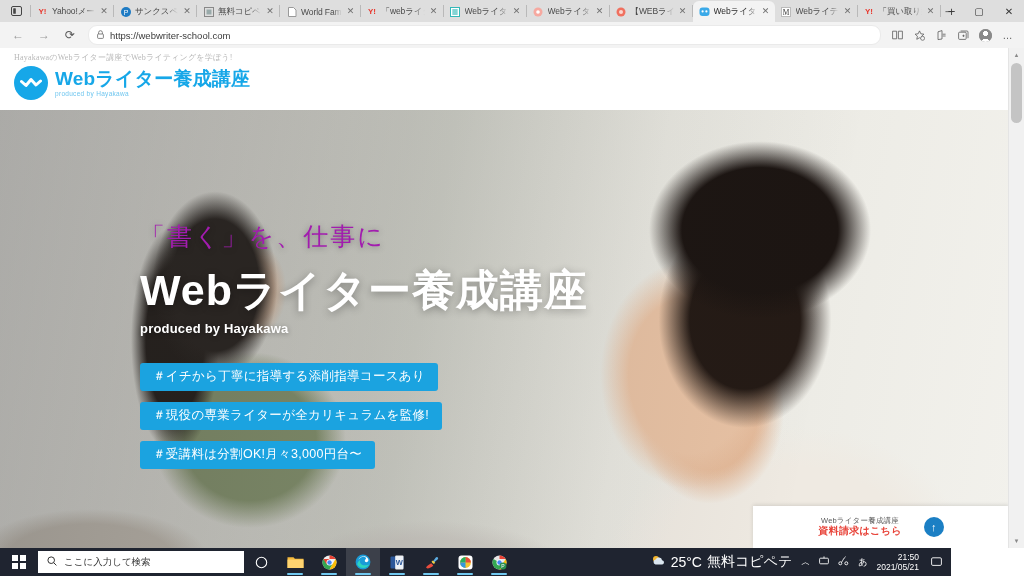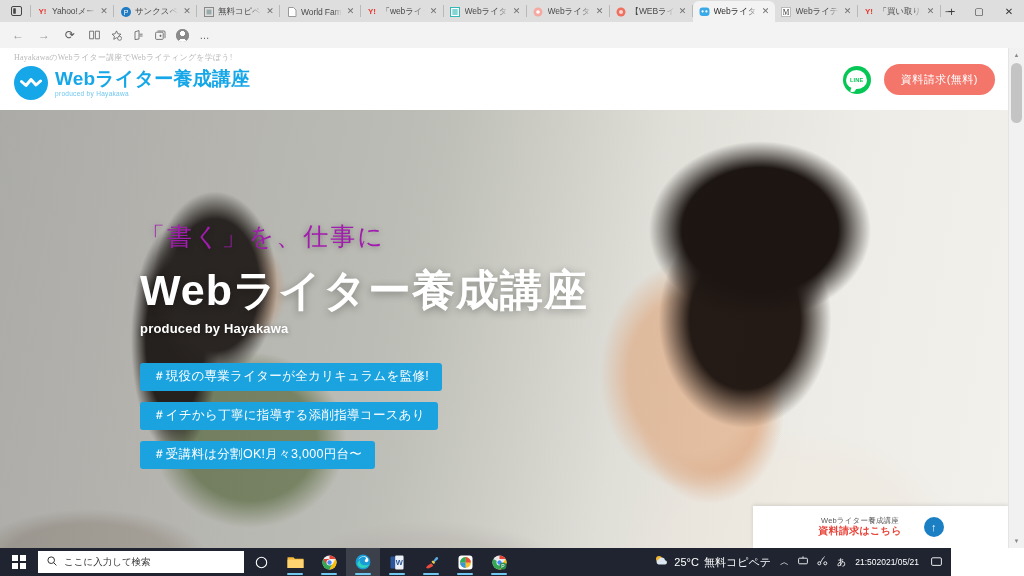--- a/index.html
+++ b/index.html
@@ -138,23 +138,23 @@
   .start-grid i{background:#fff;display:block;}
   .tb-search{width:206px;height:22px;background:#fff;display:flex;align-items:center;gap:7px;padding:0 9px;box-sizing:border-box;}
   .tb-search .mag{font-size:10px;color:#333;}
   .tb-search .ph{font-size:9.5px;color:#333;white-space:nowrap;}
   .tb-icons{display:flex;align-items:center;height:28px;}
   .tbi{width:34px;height:28px;display:flex;align-items:center;justify-content:center;position:relative;}
   .tbi.active{background:rgba(255,255,255,.13);}
   .tbi.run::after{content:"";position:absolute;bottom:1px;left:9px;width:16px;height:2px;border-radius:1px;background:#70c8f0;}
   .tray{margin-left:auto;display:flex;align-items:center;gap:9px;padding-right:7px;height:28px;}
   .weather{display:flex;align-items:center;gap:5px;}
-  .weather .w-txt{font-size:11px;color:#fff;white-space:nowrap;}
+  .weather .w-txt{font-size:14px;color:#fff;white-space:nowrap;}
   .tray-ico{font-size:9px;color:#fff;}
-  .clock{display:flex;flex-direction:row;align-items:flex-end;line-height:1.2;color:#fff;}
+  .clock{display:flex;flex-direction:column;align-items:flex-end;line-height:1.2;color:#fff;}
   .clock .t{font-size:8.5px;} .clock .d{font-size:8.5px;}
   .notif{width:16px;height:28px;display:flex;align-items:center;justify-content:center;color:#fff;font-size:9px;}
 </style>
 </head>
 <body>
 
 <div class="screen">
 
   <div class="browser">
 
@@ -291,20 +291,29 @@
         <div class="wc">─</div>
         <div class="wc">▢</div>
         <div class="wc">✕</div>
       </div>
     </div>
 
     <div class="navbar">
       <div class="navbtn">←</div>
       <div class="navbtn">→</div>
       <div class="navbtn on">⟳</div>
+      <div class="omnibox">
+        <span class="lock">
+          <svg width="7" height="9" viewBox="0 0 7 9">
+              <path d="M1.6 4V2.6a1.9 1.9 0 013.8 0V4" fill="none" stroke="#666" stroke-width="0.8"></path>
+              <rect x="0.6" y="4" width="5.8" height="4.4" rx="0.8" fill="none" stroke="#666" stroke-width="0.8"></rect>
+            </svg>
+        </span>
+        <span class="url">https://webwriter-school.com</span>
+      </div>
       <div class="navicons">
         <div class="navicon">
           <svg width="11" height="10" viewBox="0 0 11 10">
               <path d="M0.6 1.2h4v7.6h-4z M6.4 1.2h4v7.6h-4z" fill="none" stroke="#5a5a5a" stroke-width="0.8"></path>
             </svg>
         </div>
         <div class="navicon">
           <svg width="11" height="11" viewBox="0 0 11 11">
               <path d="M5.5 0.9l1.35 2.9 3.05.36-2.3 2.1.63 3.05-2.73-1.55-2.73 1.55.63-3.05-2.3-2.1 3.05-.36z" fill="none" stroke="#5a5a5a" stroke-width="0.8"></path>
               <circle cx="8.6" cy="8.3" r="2" fill="#f3f3f3" stroke="#5a5a5a" stroke-width="0.7"></circle>
@@ -341,43 +350,35 @@
                 <path d="M1.5 5.5L6 9.5 11 3.5l5 5.5 4.5-4" fill="none" stroke="#fff" stroke-width="3" stroke-linecap="round" stroke-linejoin="round"></path>
               </svg>
           </div>
           <div class="logo-text">
             <div class="logo-title">Webライター養成講座</div>
             <div class="logo-sub">produced by Hayakawa</div>
           </div>
         </div>
 
 
-        <div class="header-cta">
-          <div class="line-btn">
-            <div class="line-bubble">
-              <span class="line-txt">LINE</span>
-            </div>
-          </div>
-          <button class="req-btn">資料請求(無料)</button>
-        </div>
       </div>
 
       <div class="hero">
         <div class="hero-photo"></div>
         <div class="hero-shade"></div>
 
         <div class="hero-copy">
           <div class="hero-lead">「書く」を、仕事に</div>
           <div class="hero-title">Webライター養成講座</div>
           <div class="hero-by">produced by Hayakawa</div>
         </div>
 
         <div class="tags">
+          <div class="tag">＃イチから丁寧に指導する添削指導コースあり</div>
           <div class="tag">＃現役の専業ライターが全カリキュラムを監修!</div>
-          <div class="tag">＃イチから丁寧に指導する添削指導コースあり</div>
           <div class="tag">＃受講料は分割OK!月々3,000円台〜</div>
         </div>
 
         <div class="float-cta">
           <div class="float-txt">
             <div class="float-top">Webライター養成講座</div>
             <div class="float-main">資料請求はこちら</div>
           </div>
           <div class="float-arrow">↑</div>
         </div>

